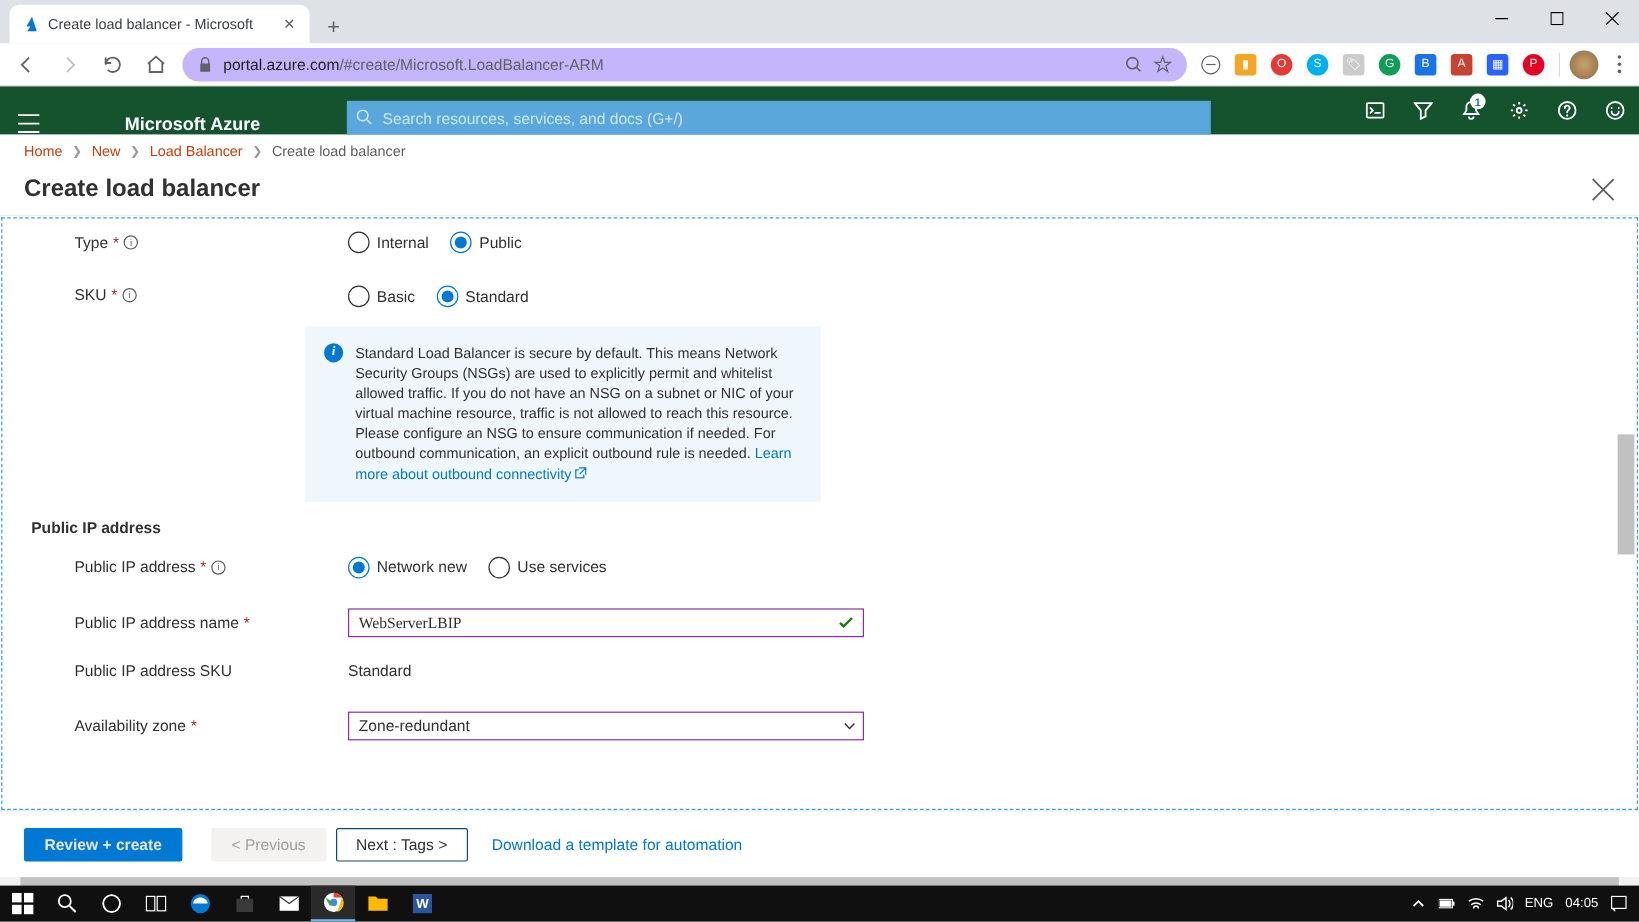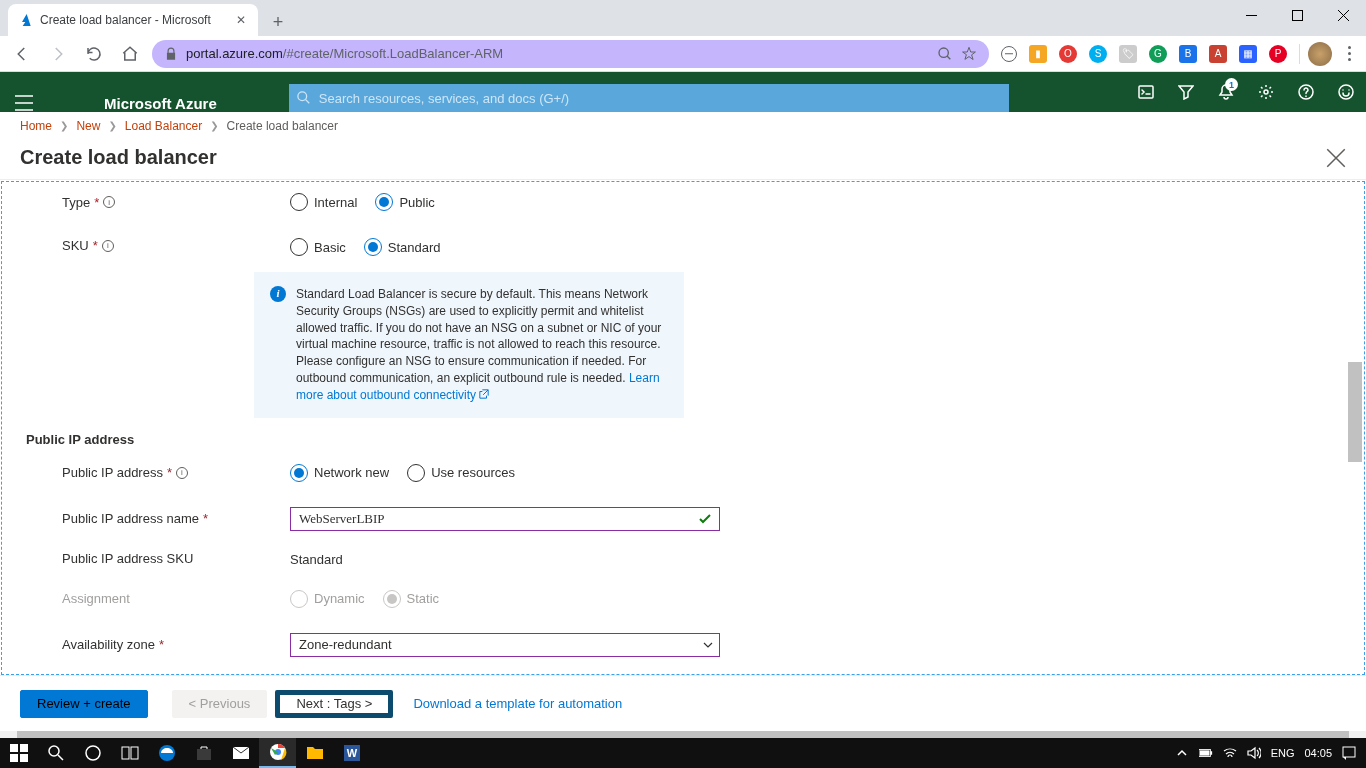--- a/index.html
+++ b/index.html
@@ -98,22 +98,22 @@
 
 .select-wrap { position: relative; width: 100%; }
 .select-btn { width: 100%; height: 24px; border: 1px solid #8a2da5; padding: 0 28px 0 8px; font-size: 13px; color: #323130; background: #fff; text-align: left; cursor: pointer; display:flex; align-items: center;}
 .select-wrap .chev { position: absolute; right: 6px; top: 50%; transform: translateY(-50%); width: 12px; height: 12px;}
 
 .scrollbar-vert { position: absolute; right: 2px; top: 180px; width: 14px; height: 100px; background: #c1c1c1; border-radius: 0;}
 
 
 .footer-bar { height: 56px; border-top: 1px solid #edebe9; display: flex; align-items: center; padding: 0 20px; gap: 8px; background: #fff;}
 .btn { height: 28px; padding: 0 16px; font-size: 13px; border-radius: 2px; cursor: pointer; display: flex; align-items: center; border: 1px solid transparent;}
-.btn-primary { background: #0078d4; color: #000000; border-color: #0078d4; font-weight: 400;}
-.btn-secondary { background: #fff; color: #323130; border: 5px solid #0c4a6e; }
+.btn-primary { background: #0078d4; color: #e5e5e5; border-color: #0078d4; font-weight: 700;}
+.btn-secondary { background: #fff; color: #323130; border: 1px solid #0c4a6e; }
 .btn-disabled { background: #f3f2f1; color: #a19f9d; border: 1px solid #f3f2f1; cursor: default;}
 .footer-link { color: #0078d4; font-size: 13px; text-decoration: none; margin-left: 12px; cursor: pointer;}
 
 .h-scrollbar { height: 17px; background: #f1f1f1; display: flex; align-items: center; }
 .h-scrollbar .arrow { width: 17px; height: 17px; display: flex; align-items: center; justify-content: center; color: #696969; font-size: 9px;}
 .h-scrollbar .thumb { flex: 1; height: 100%; background: #c1c1c1; margin: 0 0px;}
 
 
 .taskbar { position: absolute; bottom: 0; left: 0; right: 0; height: 30px; background: #101010; display: flex; align-items: center; }
 .taskbar .titem { width: 37px; height: 30px; display: flex; align-items: center; justify-content: center; cursor: pointer;}
@@ -337,21 +337,21 @@
           <span class="req">*</span> 
           <span class="info">i</span>
         </div>
       <div class="form-control radio-group">
         <label class="radio checked">
             <span class="rcircle"></span>
             <span>Network new</span>
           </label>
         <label class="radio">
             <span class="rcircle"></span>
-            <span>Use resources</span>
+            <span>Use services</span>
           </label>
       </div>
     </div>
 
     <div class="form-row" style="margin-top:14px">
       <div class="form-label">
           <span>Public IP address name</span> 
           <span class="req">*</span>
         </div>
       <div class="form-control text-input-wrap">
@@ -362,35 +362,20 @@
       </div>
     </div>
 
     <div class="form-row" style="margin-top:8px">
       <div class="form-label">
           <span>Public IP address SKU</span>
         </div>
       <div class="form-control"><span class="static-value">Standard</span></div>
     </div>
 
-    <div class="form-row" style="margin-top:8px">
-      <div class="form-label disabled">
-          <span>Assignment</span>
-        </div>
-      <div class="form-control radio-group">
-        <label class="radio disabled">
-            <span class="rcircle"></span>
-            <span>Dynamic</span>
-          </label>
-        <label class="radio disabled checked">
-            <span class="rcircle"></span>
-            <span>Static</span>
-          </label>
-      </div>
-    </div>
 
     <div class="form-row" style="margin-top:14px">
       <div class="form-label">
           <span>Availability zone</span> 
           <span class="req">*</span>
         </div>
       <div class="form-control select-wrap">
         <button class="select-btn">
             <span>Zone-redundant</span>
           </button>

